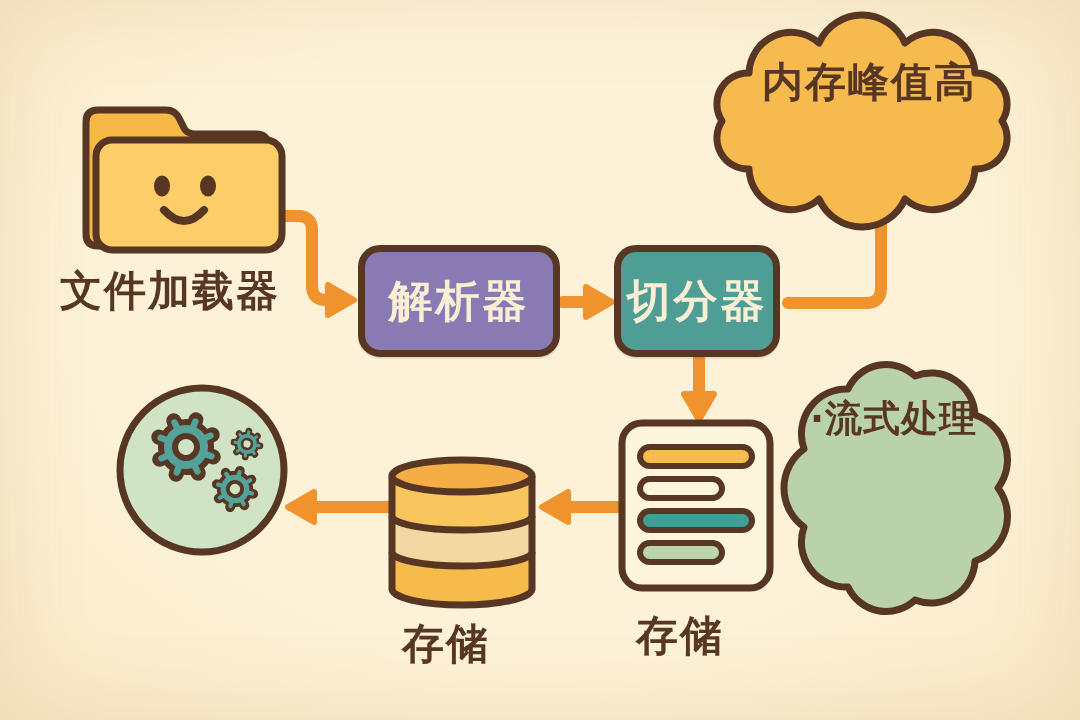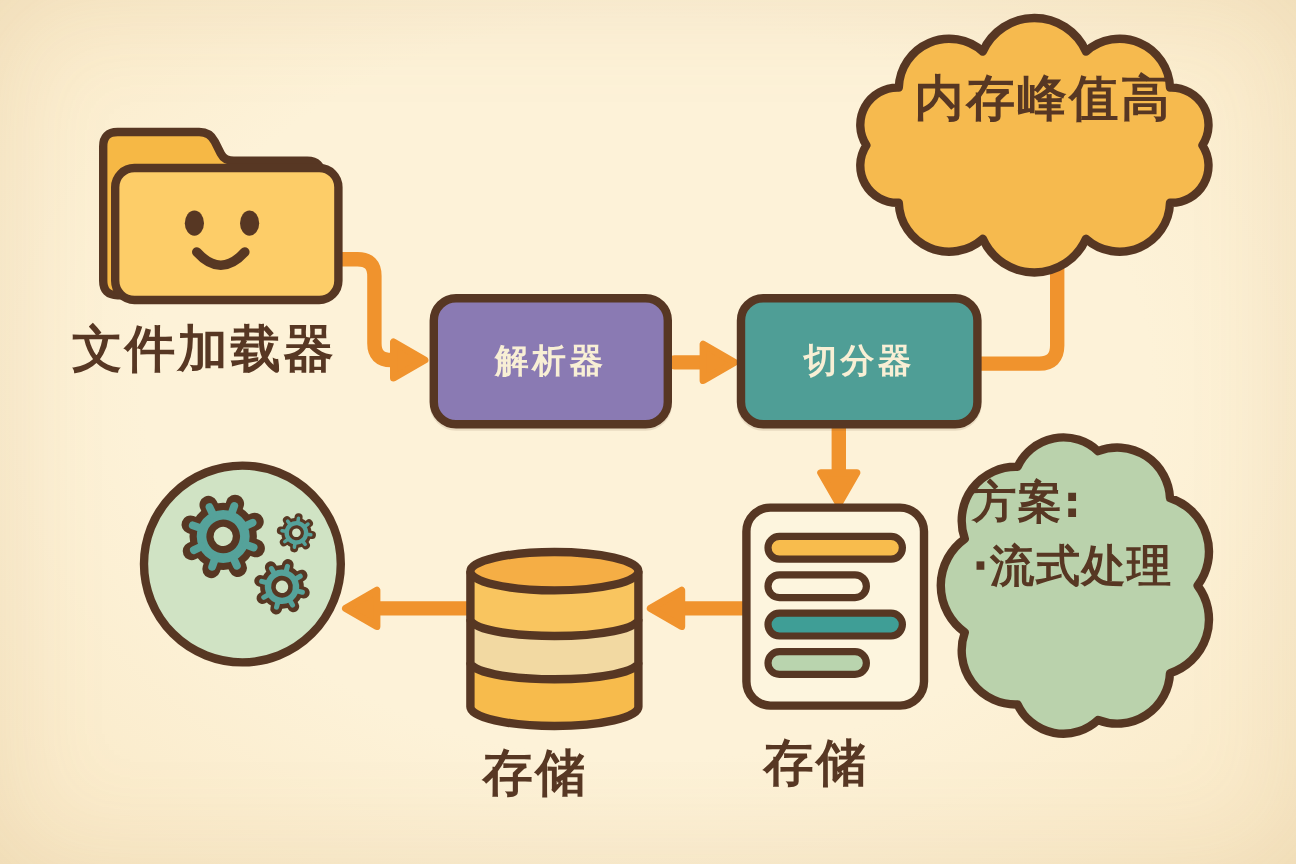--- a/index.html
+++ b/index.html
@@ -16,25 +16,25 @@
   .layer{position:absolute;left:0;top:0;}
   .label{
     position:absolute;color:#573723;font-weight:bold;
     letter-spacing:2px;line-height:1.1;white-space:nowrap;
   }
   .node-label{font-size:42px;text-align:left;}
   .box{
     position:absolute;box-sizing:border-box;
     border:7px solid #573723;border-radius:22px;
     display:flex;align-items:center;justify-content:center;
-    color:#f8efd5;font-weight:bold;font-size:28px;letter-spacing:3px;
+    color:#f8efd5;font-weight:bold;font-size:44px;letter-spacing:3px;
     box-shadow:0 2px 0 rgba(87,55,35,.12);
   }
   .box-parser{left:358px;top:245px;width:202px;height:112px;background:#8a7ab3;}
-  .box-splitter{left:614px;top:245px;width:204px;height:112px;background:#4f9e96;}
+  .box-splitter{left:614px;top:245px;width:166px;height:112px;background:#4f9e96;}
   .callout-text{position:absolute;color:#573723;font-weight:bold;}
   .callout-bottleneck{left:762px;top:52px;font-size:41px;line-height:60px;letter-spacing:2px;}
   .callout-solution{left:810px;top:392px;font-size:37px;line-height:53px;letter-spacing:1px;}
 </style>
 </head>
 <body>
 
 <div class="stage">
 
   <svg class="layer" width="1080" height="720" viewBox="0 0 1080 720">
@@ -150,17 +150,16 @@
   <div class="label node-label" style="left:636px;top:613px;width:120px;">存储</div>
 
   <div class="label node-label" style="left:402px;top:621px;width:120px;">存储</div>
 
 
   <div class="callout-text callout-bottleneck">
     <div>内存峰值高</div>
   </div>
 
   <div class="callout-text callout-solution">
-    <div>方案:</div>
     <div>·流式处理</div>
   </div>
 
 </div>
 
 </body></html>

